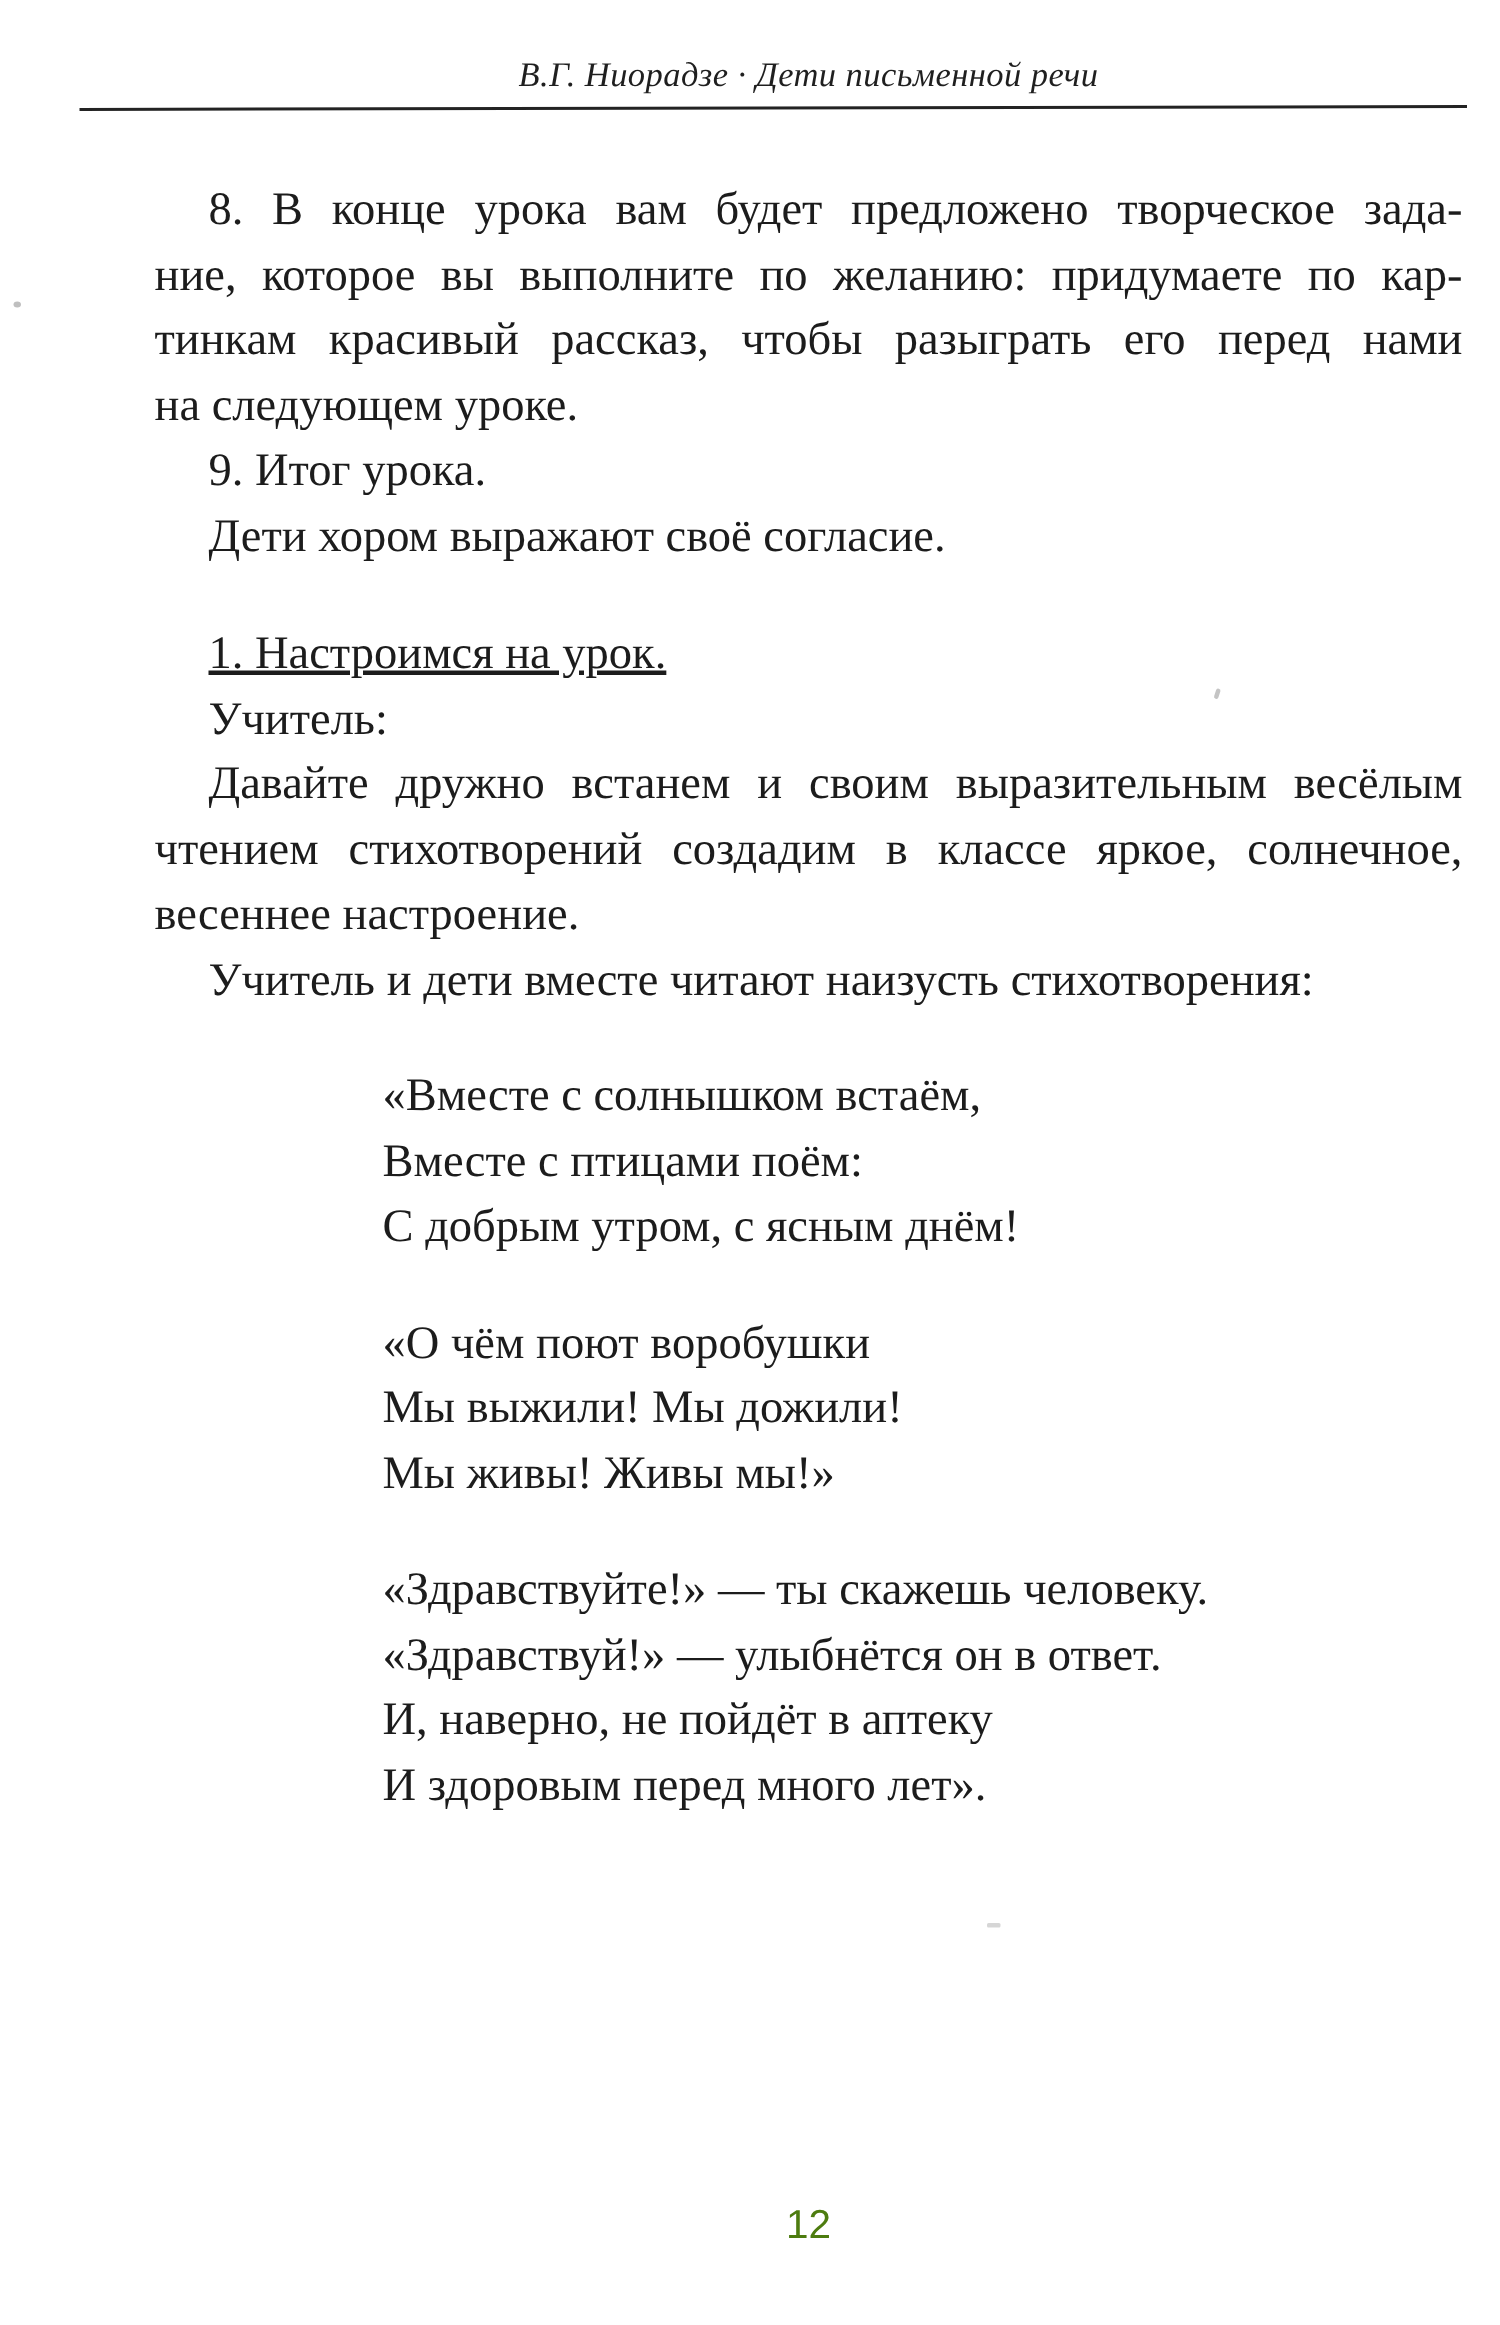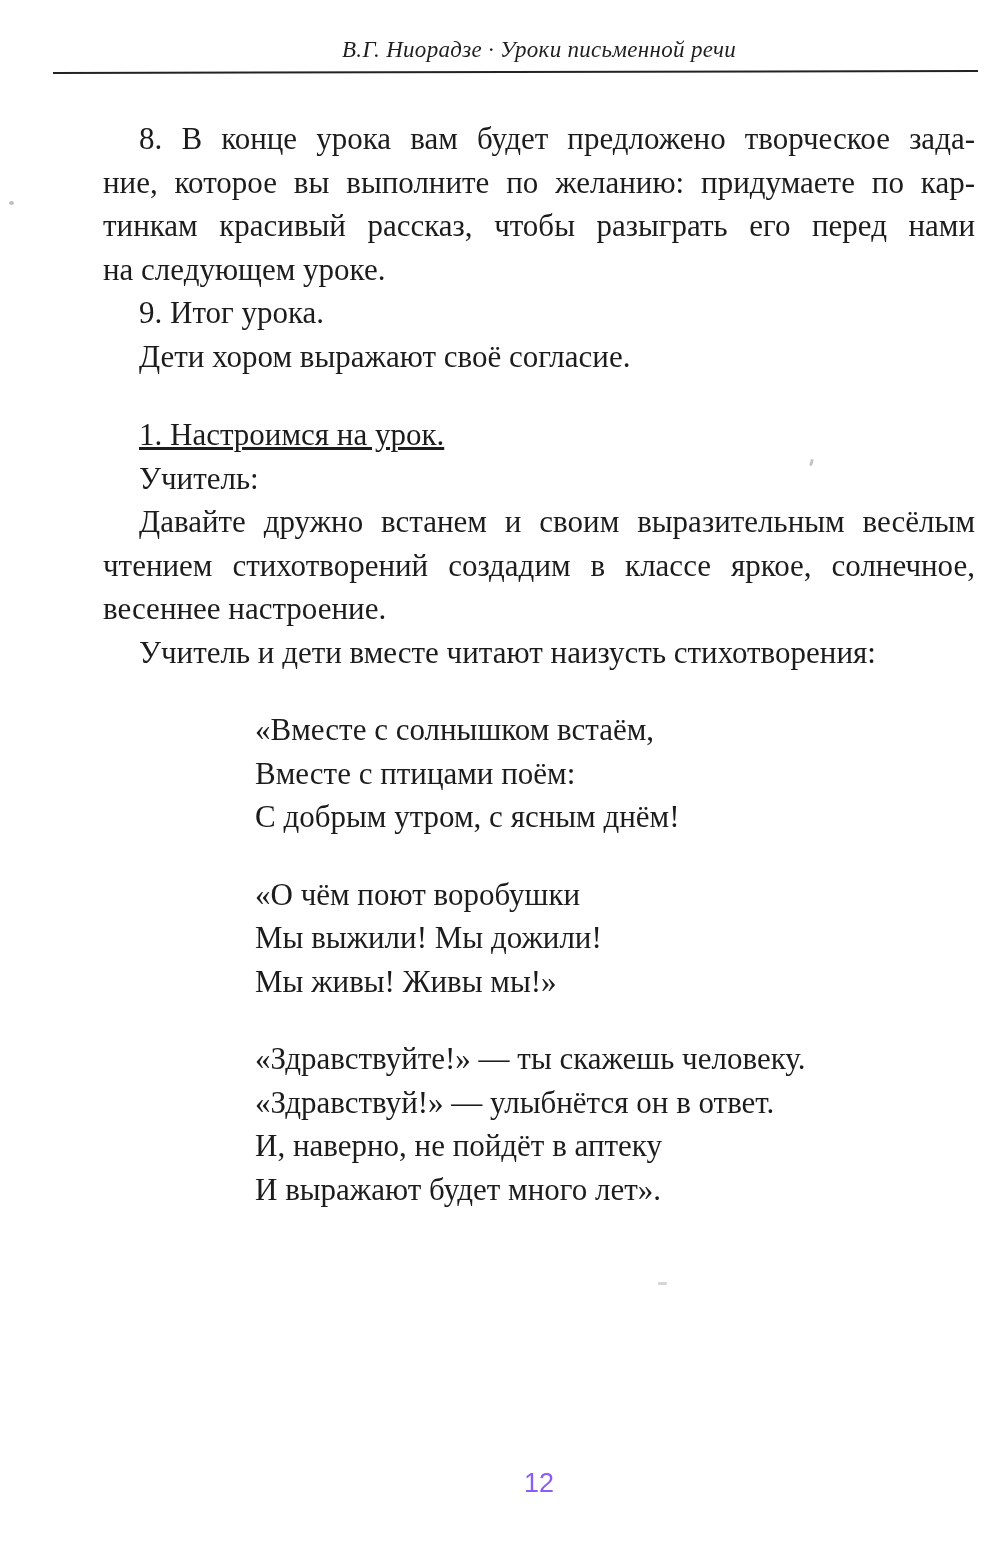--- a/index.html
+++ b/index.html
@@ -62,34 +62,34 @@
   .poem-line { padding-left: 152px; }
   
   .folio {
     position: absolute;
     top: 1468px;
     left: 103px;
     width: 872px;
     text-align: center;
     font-family: "Liberation Sans", sans-serif;
     font-size: 27px;
-    color: #8b5cf6;
+    color: #4d7c0f;
   }
   
   .artifact { position: absolute; background: #8a8a8a; border-radius: 50%; }
   .artifact.a1 { left: 9px;  top: 201px;  width: 5px; height: 4px; opacity: .55; }
   .artifact.a2 { left: 810px; top: 459px; width: 3px; height: 7px; opacity: .5; transform: rotate(18deg); border-radius: 2px; }
   .artifact.a3 { left: 658px; top: 1282px; width: 9px; height: 3px; opacity: .35; border-radius: 1px; }
 </style>
 </head>
 <body>
 
 <div class="page">
 
-  <div class="running-head">В.Г. Ниорадзе · Уроки письменной речи</div>
+  <div class="running-head">В.Г. Ниорадзе · Дети письменной речи</div>
 
   <div class="head-rule"></div>
 
   <div class="content">
     <div id="body-lines">
         <div class="line indent justify">8. В конце урока вам будет предложено творческое зада-</div>
         <div class="line justify">ние, которое вы выполните по желанию: придумаете по кар-</div>
         <div class="line justify">тинкам красивый рассказ, чтобы разыграть его перед нами</div>
         <div class="line">на следующем уроке.</div>
         <div class="line indent">9. Итог урока.</div>
@@ -109,21 +109,21 @@
         </div>
         <div class="poem">
           <div class="line poem-line">«О чём поют воробушки</div>
           <div class="line poem-line">Мы выжили! Мы дожили!</div>
           <div class="line poem-line">Мы живы! Живы мы!»</div>
         </div>
         <div class="poem">
           <div class="line poem-line">«Здравствуйте!» — ты скажешь человеку.</div>
           <div class="line poem-line">«Здравствуй!» — улыбнётся он в ответ.</div>
           <div class="line poem-line">И, наверно, не пойдёт в аптеку</div>
-          <div class="line poem-line">И выражают будет много лет».</div>
+          <div class="line poem-line">И здоровым перед много лет».</div>
         </div>
       </div>
   </div>
 
   <div class="folio">12</div>
 
   <span class="artifact a1"></span>
   <span class="artifact a2"></span>
   <span class="artifact a3"></span>
 

